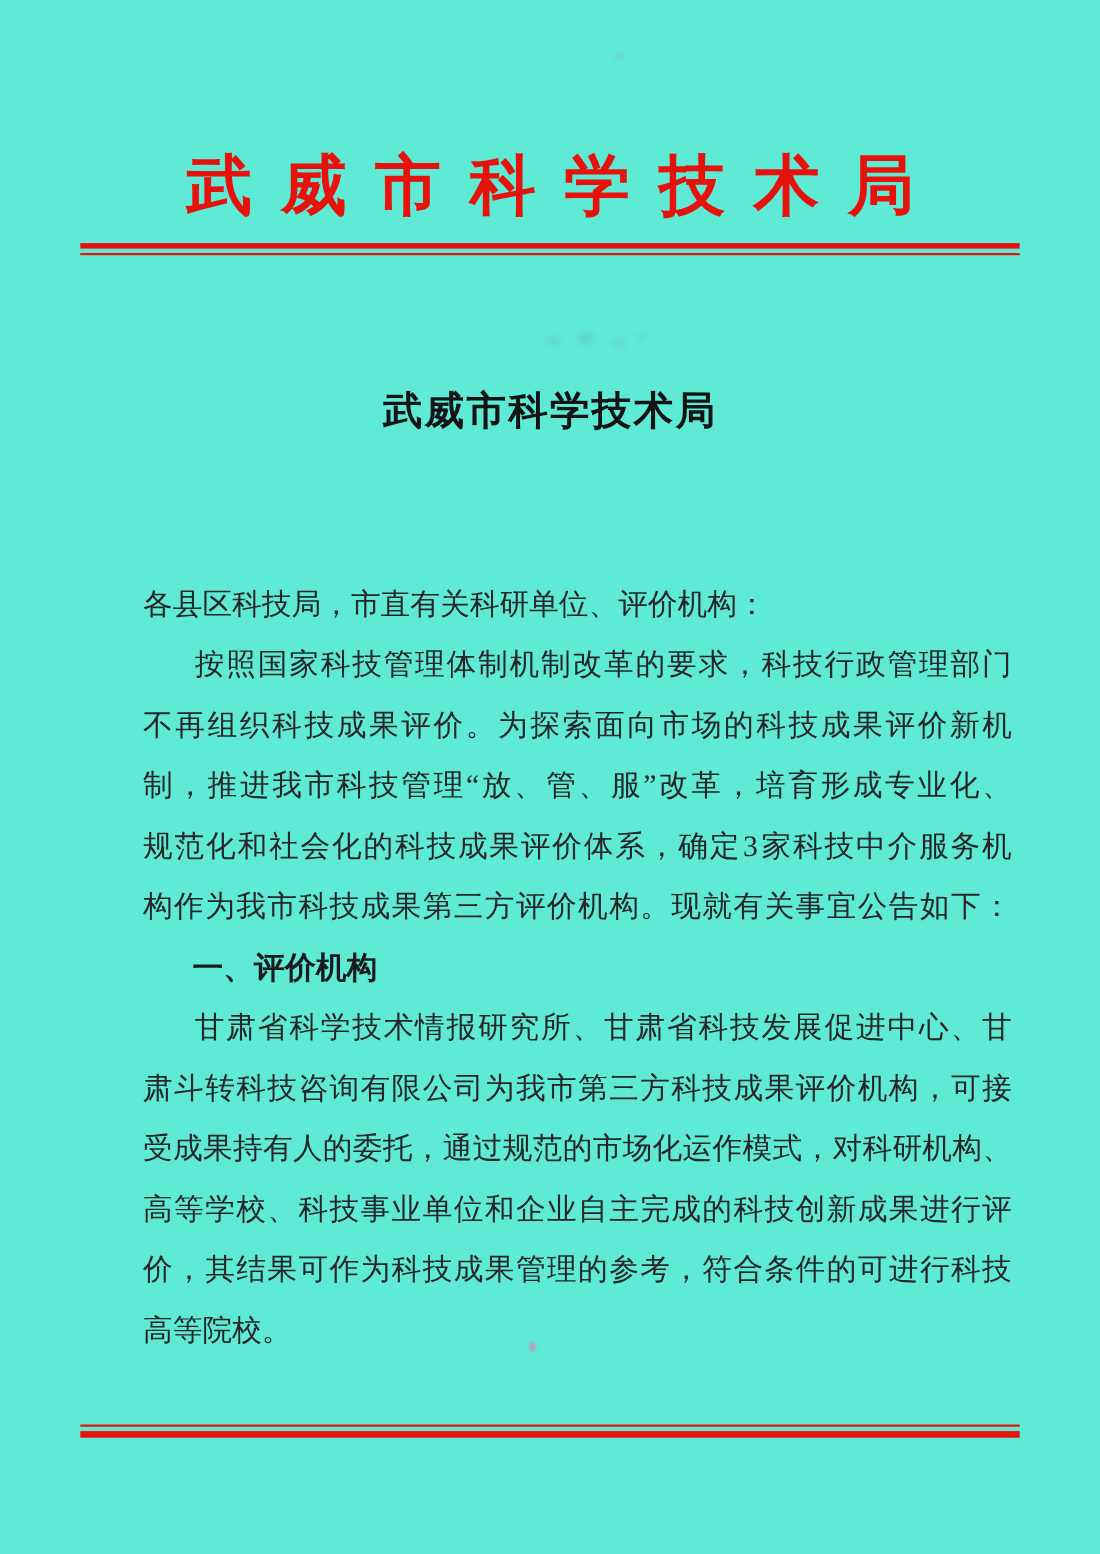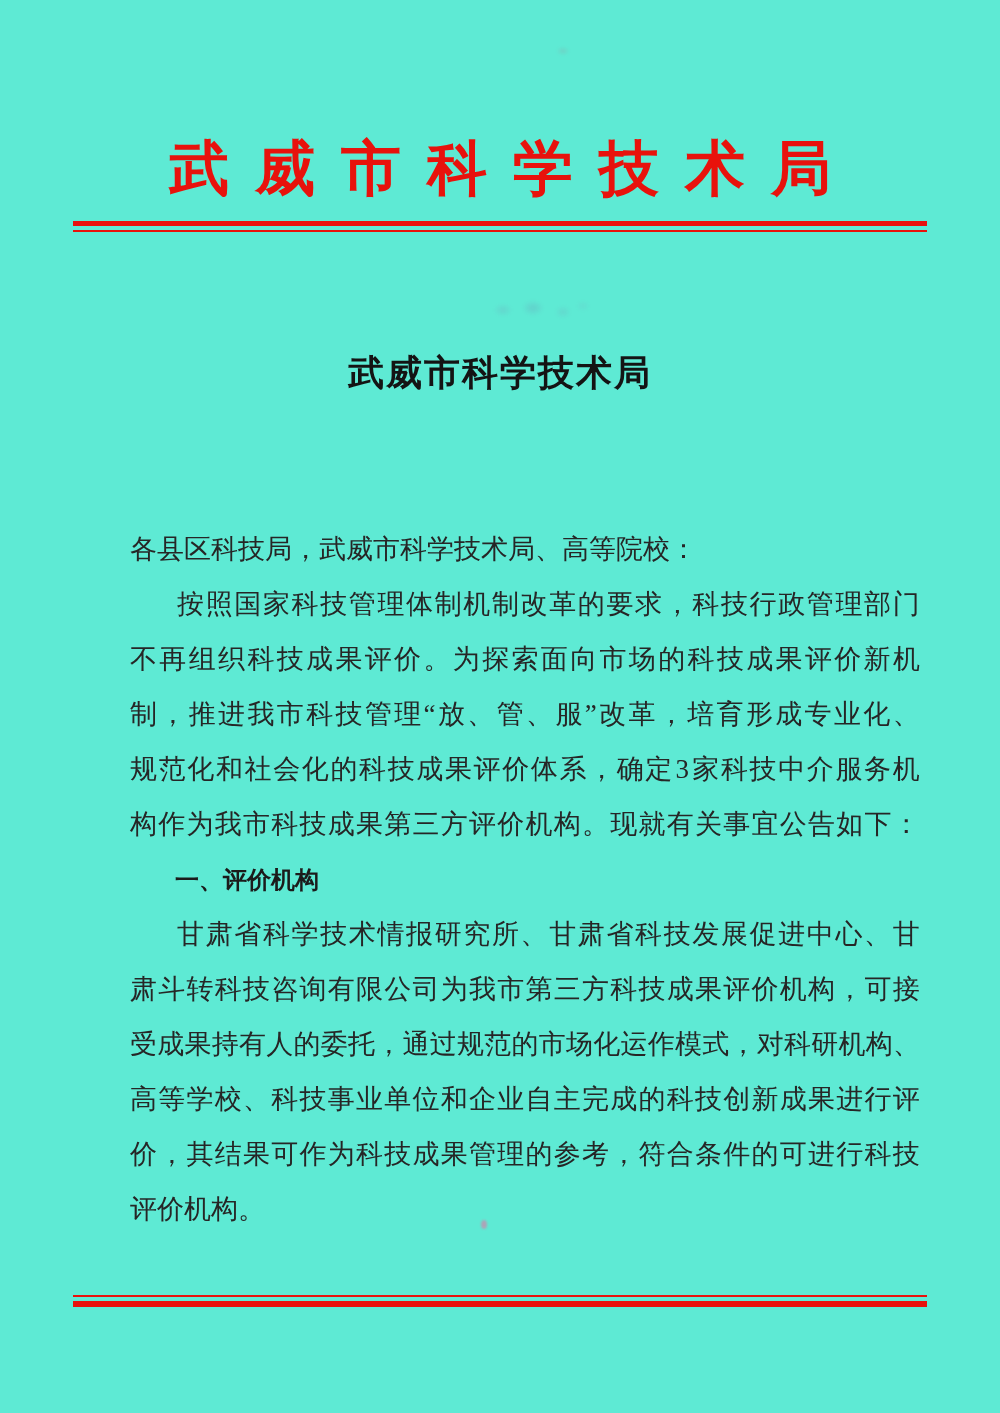--- a/index.html
+++ b/index.html
@@ -51,21 +51,21 @@
     font-size: 27px; line-height: 55px;
     color: #262626;
     font-family: "Liberation Serif", serif;
   }
   .line { height: 55px; white-space: nowrap; }
   
   .jchars { display: flex; justify-content: space-between; align-items: baseline; }
   .indent-j { padding-left: 47px; }
   .heading-line {
     font-family: "Liberation Sans", sans-serif;
-    font-weight: 700; font-size: 24px;
+    font-weight: 700; font-size: 28px;
     color: #1b1b1b;
     padding-left: 45px;
   }
 
   
   .ghost-smudge {
     position: absolute; left: 485px; top: 290px; width: 110px; height: 38px;
     background:
       radial-gradient(ellipse 14px 10px at 18px 20px, rgba(120,130,175,0.35), rgba(120,130,175,0) 70%),
       radial-gradient(ellipse 16px 12px at 48px 18px, rgba(110,120,170,0.40), rgba(110,120,170,0) 70%),
@@ -96,21 +96,21 @@
 
   <div class="masthead">武威市科学技术局</div>
   <div class="rule rule-top-thick"></div>
   <div class="rule rule-top-thin"></div>
 
   <div class="doc-title">
     <div>武威市科学技术局</div>
   </div>
 
   <div class="body-block">
-    <div class="line">各县区科技局，武威市科学技术局、高等院校：</div>
+    <div class="line">各县区科技局，市直有关科研单位、评价机构：</div>
 
     <div class="line jchars indent-j">
         <span>按</span>
         <span>照</span>
         <span>国</span>
         <span>家</span>
         <span>科</span>
         <span>技</span>
         <span>管</span>
         <span>理</span>
@@ -399,19 +399,19 @@
         <span>合</span>
         <span>条</span>
         <span>件</span>
         <span>的</span>
         <span>可</span>
         <span>进</span>
         <span>行</span>
         <span>科</span>
         <span>技</span>
       </div>
-    <div class="line">评价机构。</div>
+    <div class="line">高等院校。</div>
   </div>
 
   <div class="rule rule-bottom-thin"></div>
   <div class="rule rule-bottom-thick"></div>
 
 </div>
 
 </body></html>

